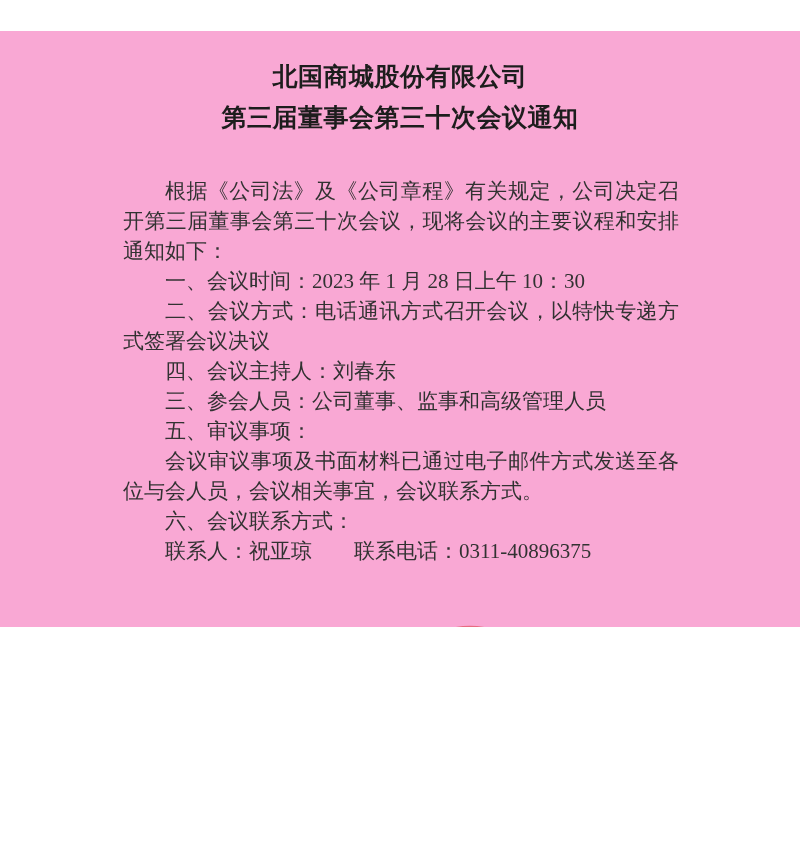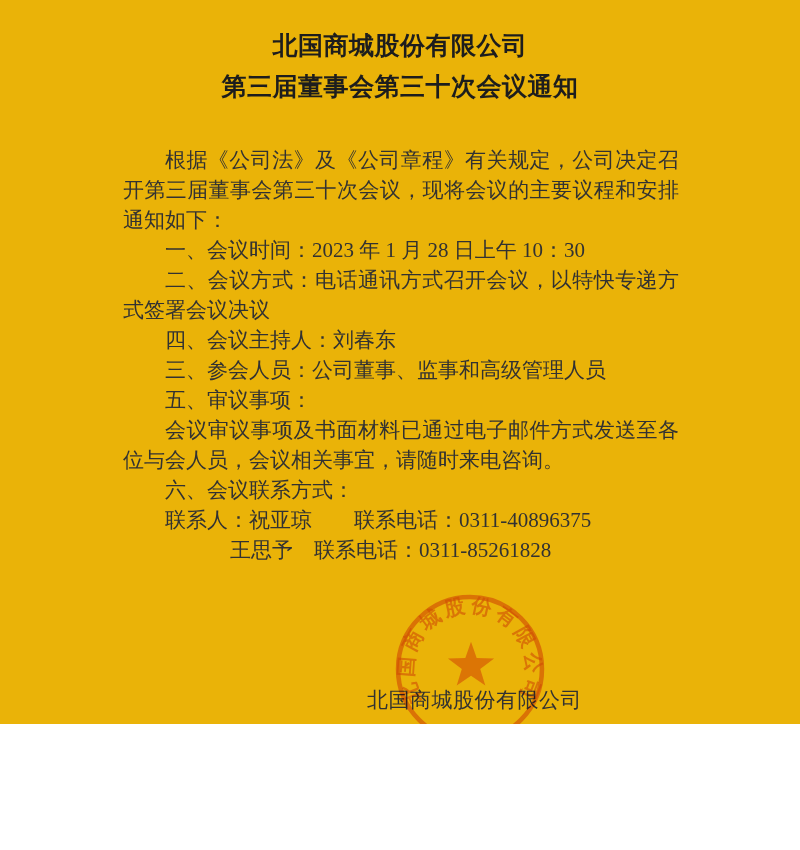--- a/index.html
+++ b/index.html
@@ -3,25 +3,26 @@
 <meta charset="utf-8">
 <style>
   html, body {
     margin: 0;
     padding: 0;
     background: #ffffff;
   }
   .page {
     position: relative;
     width: 800px;
-    height: 724px;
-    background: #eab308;
+    height: 596px;
+    background: #f9a8d4;
     overflow: hidden;
     font-family: "Liberation Serif", serif;
     color: #333333;
+    margin-top: 31px;
   }
   .titles {
     padding-top: 30px;
     text-align: center;
     font-family: "Liberation Sans", sans-serif;
     font-weight: bold;
     color: #1d1d1d;
   }
   .title-line1, .title-line2 {
     margin: 0;
@@ -100,24 +101,23 @@
     <div class="title-line2">第三届董事会第三十次会议通知</div>
   </div>
 
   <div class="body-text">
     <p class="indent">根据《公司法》及《公司章程》有关规定，公司决定召开第三届董事会第三十次会议，现将会议的主要议程和安排通知如下：</p>
     <p class="indent">一、会议时间：2023 年 1 月 28 日上午 10：30</p>
     <p class="indent">二、会议方式：电话通讯方式召开会议，以特快专递方式签署会议决议</p>
     <p class="indent">四、会议主持人：刘春东</p>
     <p class="indent">三、参会人员：公司董事、监事和高级管理人员</p>
     <p class="indent">五、审议事项：</p>
-    <p class="indent">会议审议事项及书面材料已通过电子邮件方式发送至各位与会人员，会议相关事宜，请随时来电咨询。</p>
+    <p class="indent">会议审议事项及书面材料已通过电子邮件方式发送至各位与会人员，会议相关事宜，会议联系方式。</p>
     <p class="indent">六、会议联系方式：</p>
     <p class="indent">联系人：祝亚琼　　联系电话：0311-40896375</p>
-    <p class="contact2">王思予　联系电话：0311-85261828</p>
   </div>
 
   <div class="sign-company">北国商城股份有限公司</div>
   <div class="sign-date">2023 年 1 月 6 日</div>
 
   <svg class="seal" viewBox="0 0 150 150" xmlns="http://www.w3.org/2000/svg">
     <circle class="seal-ring" cx="75" cy="74" r="71"></circle>
     <path class="seal-star" d="M76,47 L81.6,63.2 L98.8,63.6 L85.1,74 L90.1,90.4 L76,80.6 L61.9,90.4 L66.9,74 L53.2,63.6 L70.4,63.2 Z"></path>
     <defs>
       <path id="seal-text-arc" d="M 29.1 106.1 A 56 56 0 1 1 120.9 106.1" fill="none"></path>

